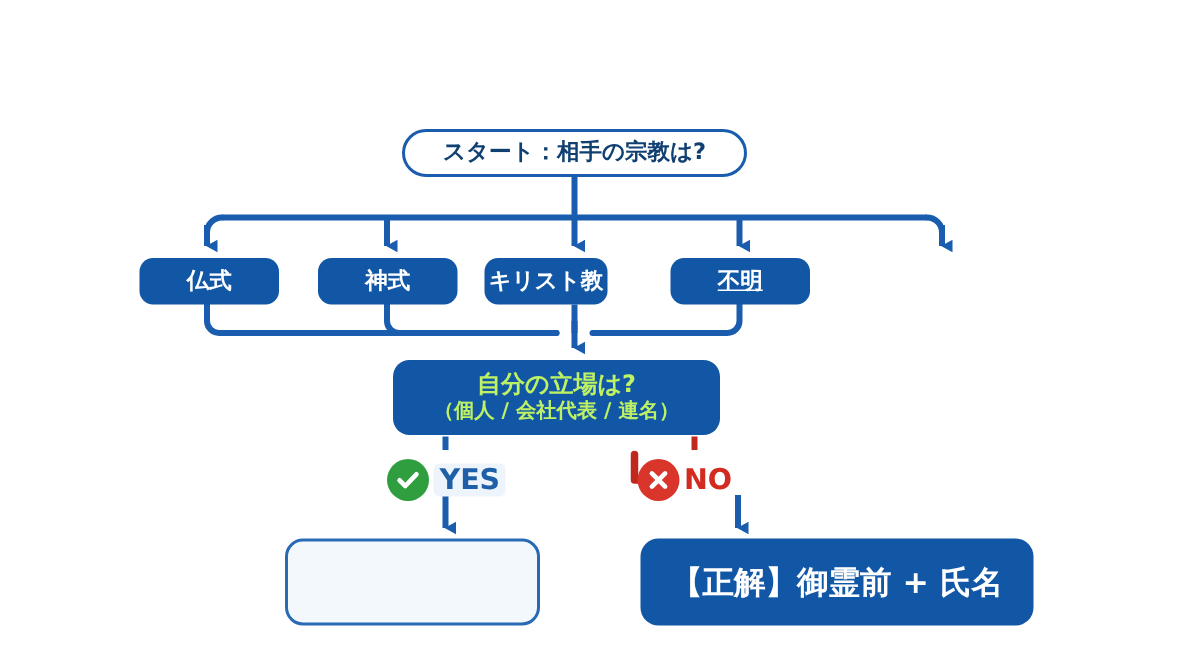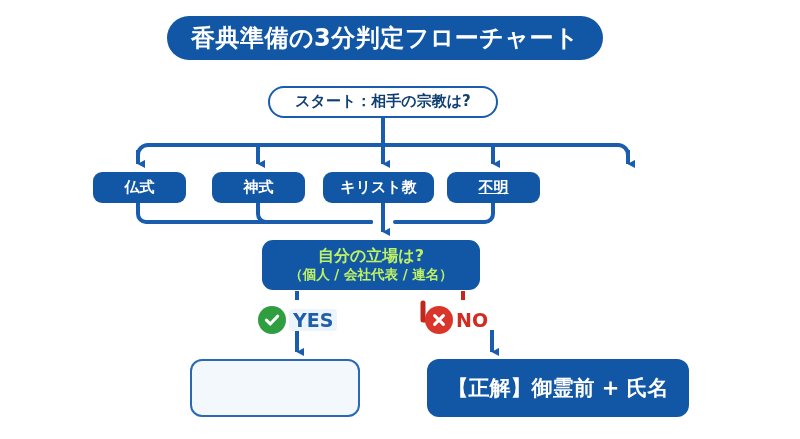--- a/index.html
+++ b/index.html
@@ -79,21 +79,21 @@
     top: 172px;
     height: 31px;
     background: #1257a5;
     border-radius: 9px;
     color: #ffffff;
     font-size: 15px;
     font-weight: bold;
   }
   #branch-0 { left: 93px;  width: 93px; text-align: center;  }
   #branch-1 { left: 212px; width: 93px;  }
-  #branch-2 { left: 323px; width: 111px; }
+  #branch-2 { left: 323px; width: 82px; }
   #branch-3 { left: 447px; width: 93px; text-decoration: underline;  }
 
   
   #decision-node {
     left: 262px;
     top: 240px;
     width: 218px;
     height: 50px;
     background: #1257a5;
     border-radius: 11px;
@@ -222,23 +222,20 @@
       <path d="M297,291 L297,300"></path>
       <path d="M297,314 L297,352" marker-end="url(#arrowBlue)"></path>
 
       <path d="M463,291 L463,300" stroke="#c0281e"></path>
       <path d="M492,330 L492,352" marker-end="url(#arrowBlue)"></path>
     </g>
 
     <path d="M423,303 L423,320 L437,320" fill="none" stroke="#c0281e" stroke-width="5" stroke-linecap="round" stroke-linejoin="round" marker-end="url(#arrowRed)"></path>
   </svg>
 
-  <div class="node" id="title-banner">
-    <span>香典準備の3分判定フローチャート</span>
-  </div>
 
   <div class="node" id="start-node">
     <span>スタート：相手の宗教は?</span>
   </div>
 
   <div class="node branch-node" id="branch-0">
     <span>仏式</span>
   </div>
   <div class="node branch-node" id="branch-1">
     <span>神式</span>

